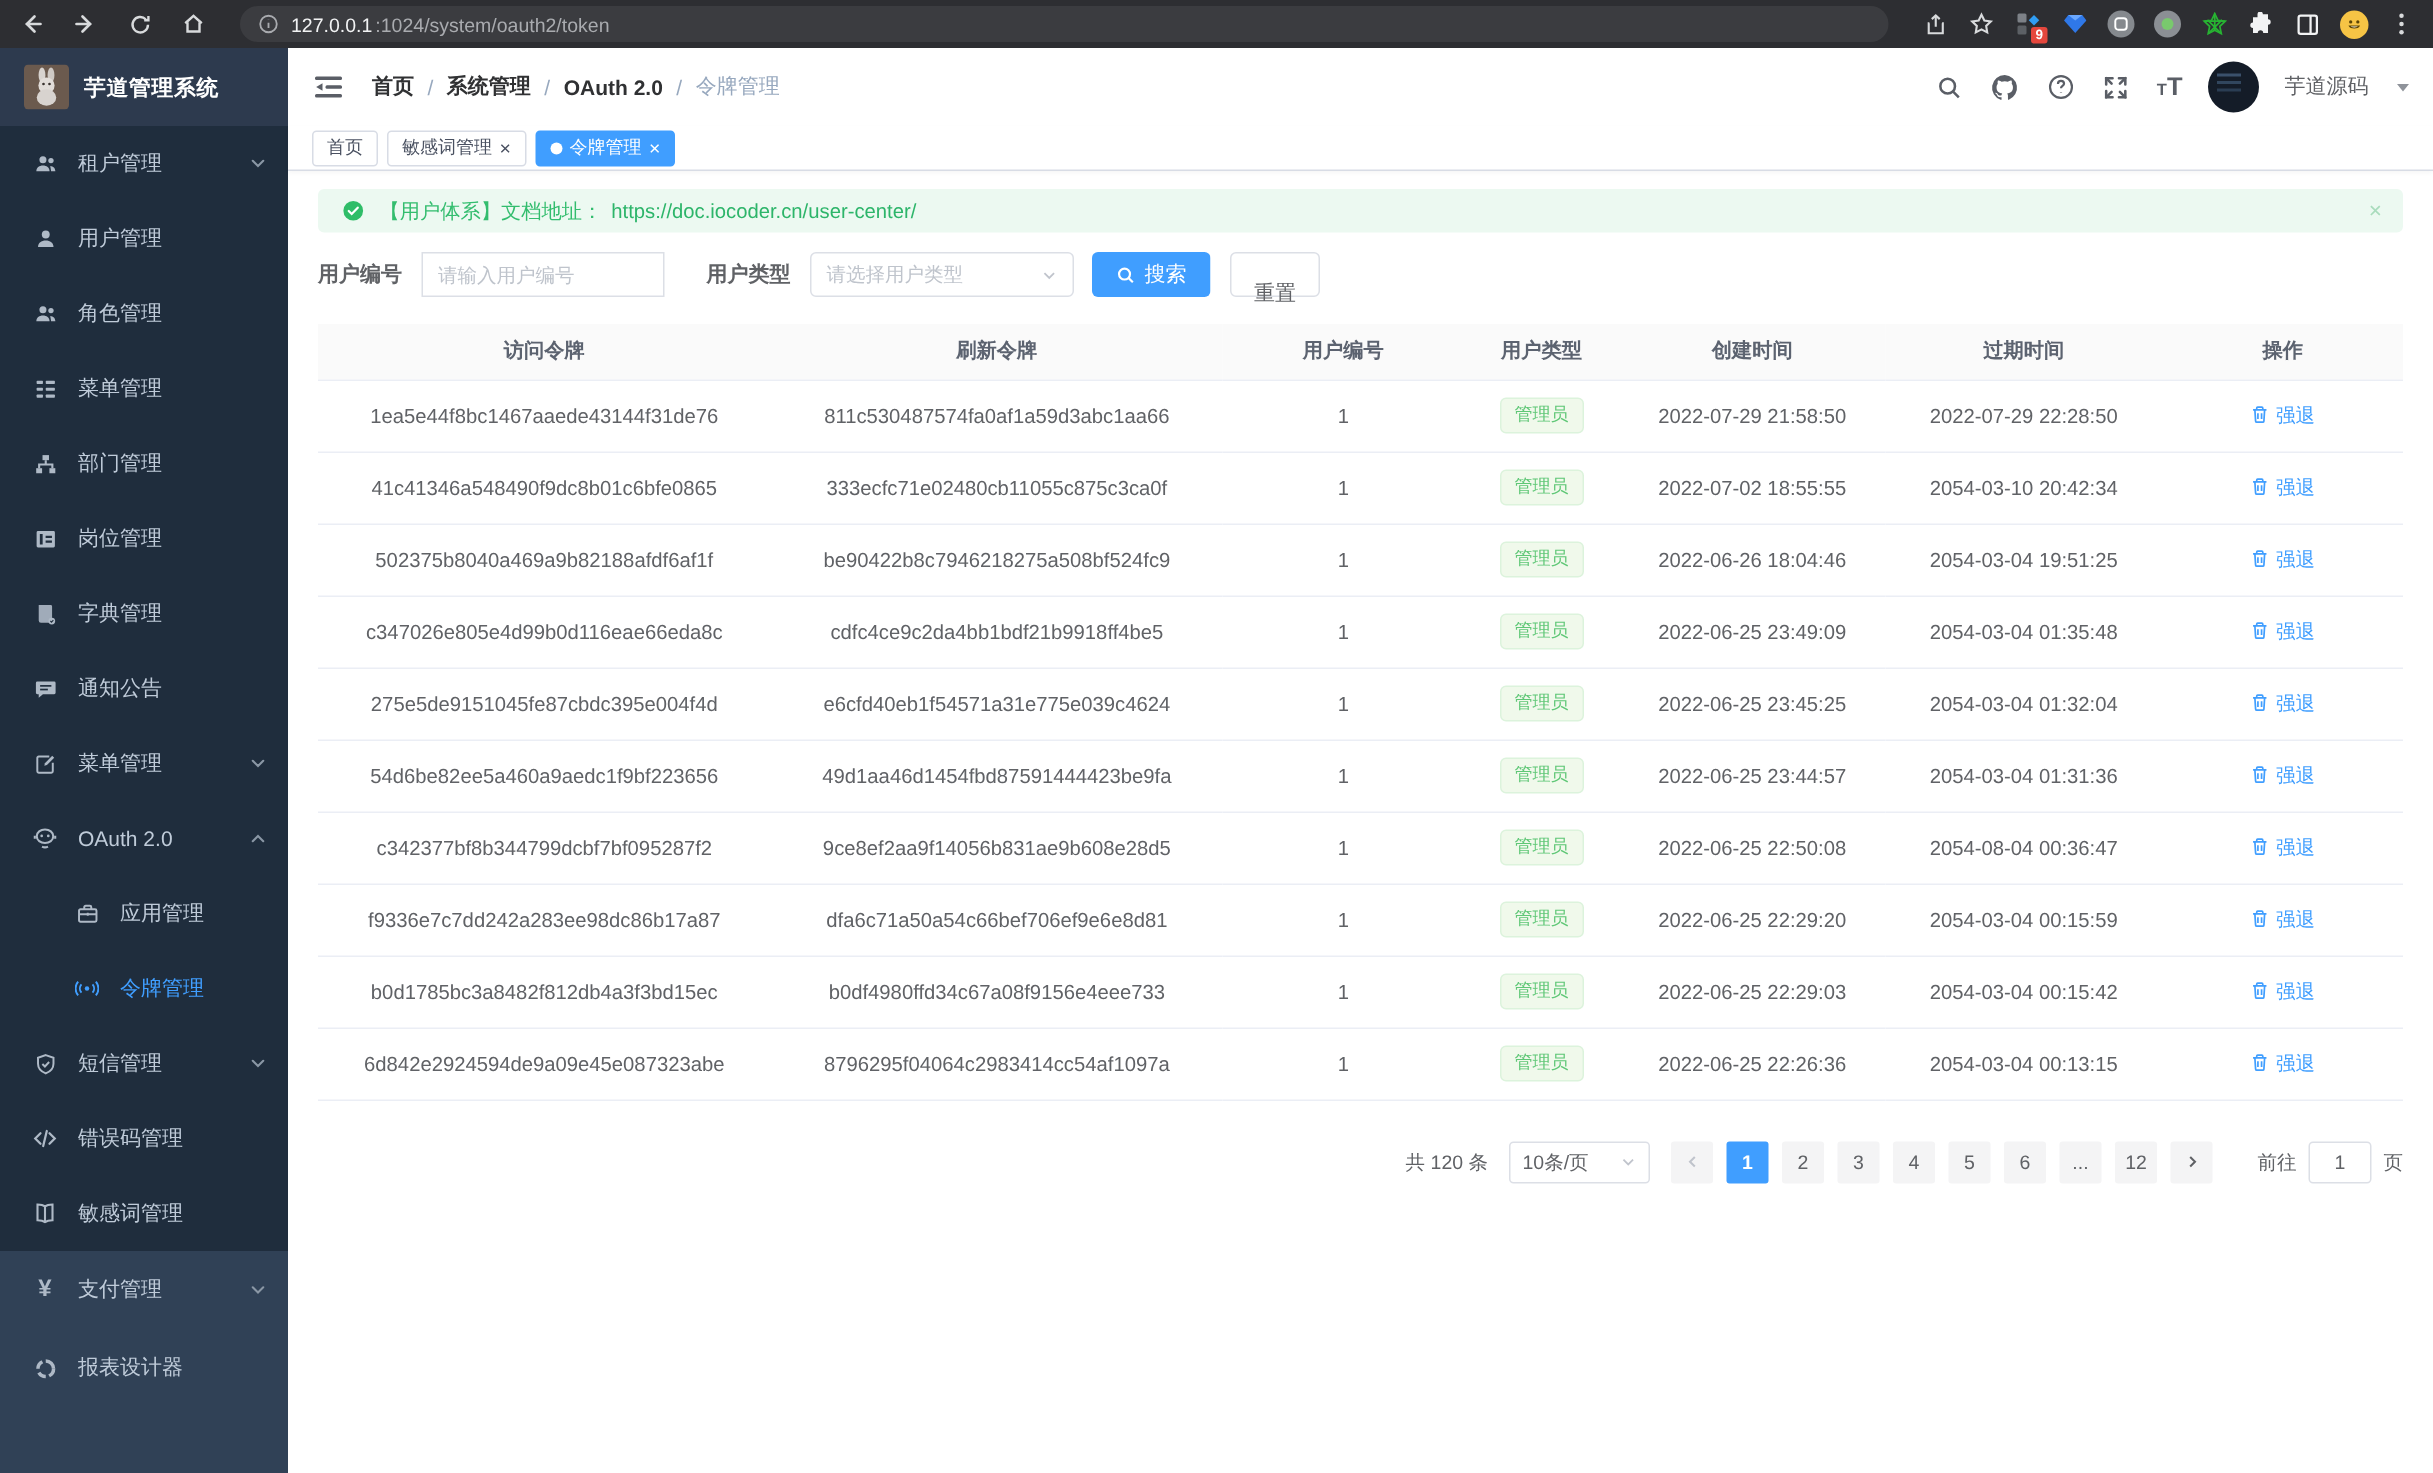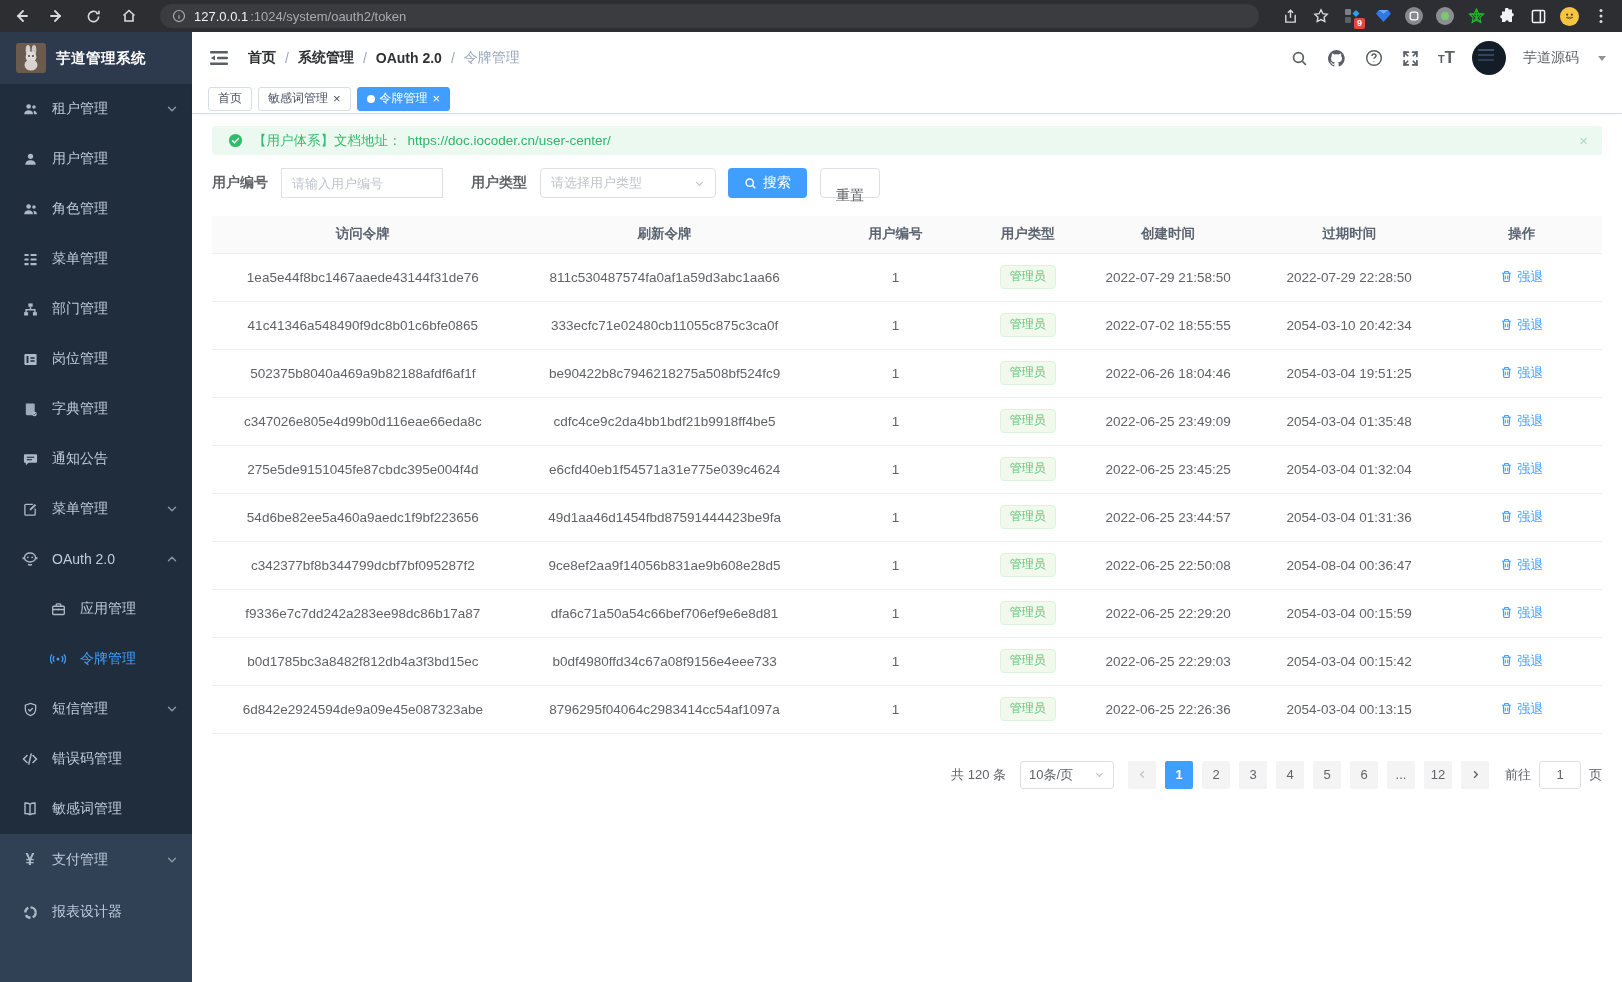--- a/index.html
+++ b/index.html
@@ -84,21 +84,21 @@
   table.data td { height:48px; font-size:13.5px; color:#606266; text-align:center; border-bottom:1px solid #ebeef5; overflow:hidden; white-space:nowrap; }
   .badge-success { display:inline-block; padding:3px 9px; background:#f0f9eb; border:1px solid #dcf3dc; color:#5fc776; border-radius:4px; font-size:12px; line-height:1.3; }
   .action-link { display:inline-flex; align-items:center; gap:4px; color:#409eff; font-size:13px; cursor:pointer; }
 
   .pg-row { display:flex; align-items:center; justify-content:flex-end; margin-top:27px; color:#606266; font-size:13px; }
   .pg-total { margin-right:14px; }
   .pg-size { width:94px; height:28px; border:1px solid #dcdfe6; border-radius:3px; background:#fff; display:flex; align-items:center; justify-content:space-between; padding:0 8px; color:#606266; cursor:pointer; margin-right:14px; }
   .pg-btn { min-width:28px; height:28px; border-radius:2px; background:#f4f4f5; display:inline-flex; align-items:center; justify-content:center; margin-left:9px; cursor:pointer; color:#606266; font-size:13px; padding:0 5px; }
   .pg-btn.active { background:#409eff; color:#fff; font-weight:700; cursor:default; }
   .pg-btn.disabled { color:#c0c4cc; cursor:default; }
-  .pg-goto { display:flex; align-items:center; gap:8px; margin-left:16px; }
+  .pg-goto { display:flex; align-items:center; gap:8px; margin-left:30px; }
   .pg-input { width:42px; height:28px; border:1px solid #dcdfe6; border-radius:3px; text-align:center; font-size:13px; color:#606266; outline:none; }
 </style>
 </head>
 <body>
 
 <div class="browser-bar">
   <div class="bnav">
     <span class="bicon">
         <svg width="16" height="16" viewBox="0 0 16 16" fill="none" stroke="currentColor" stroke-width="1.8" stroke-linecap="round">
           <path d="M10 3 5 8l5 5"></path>

